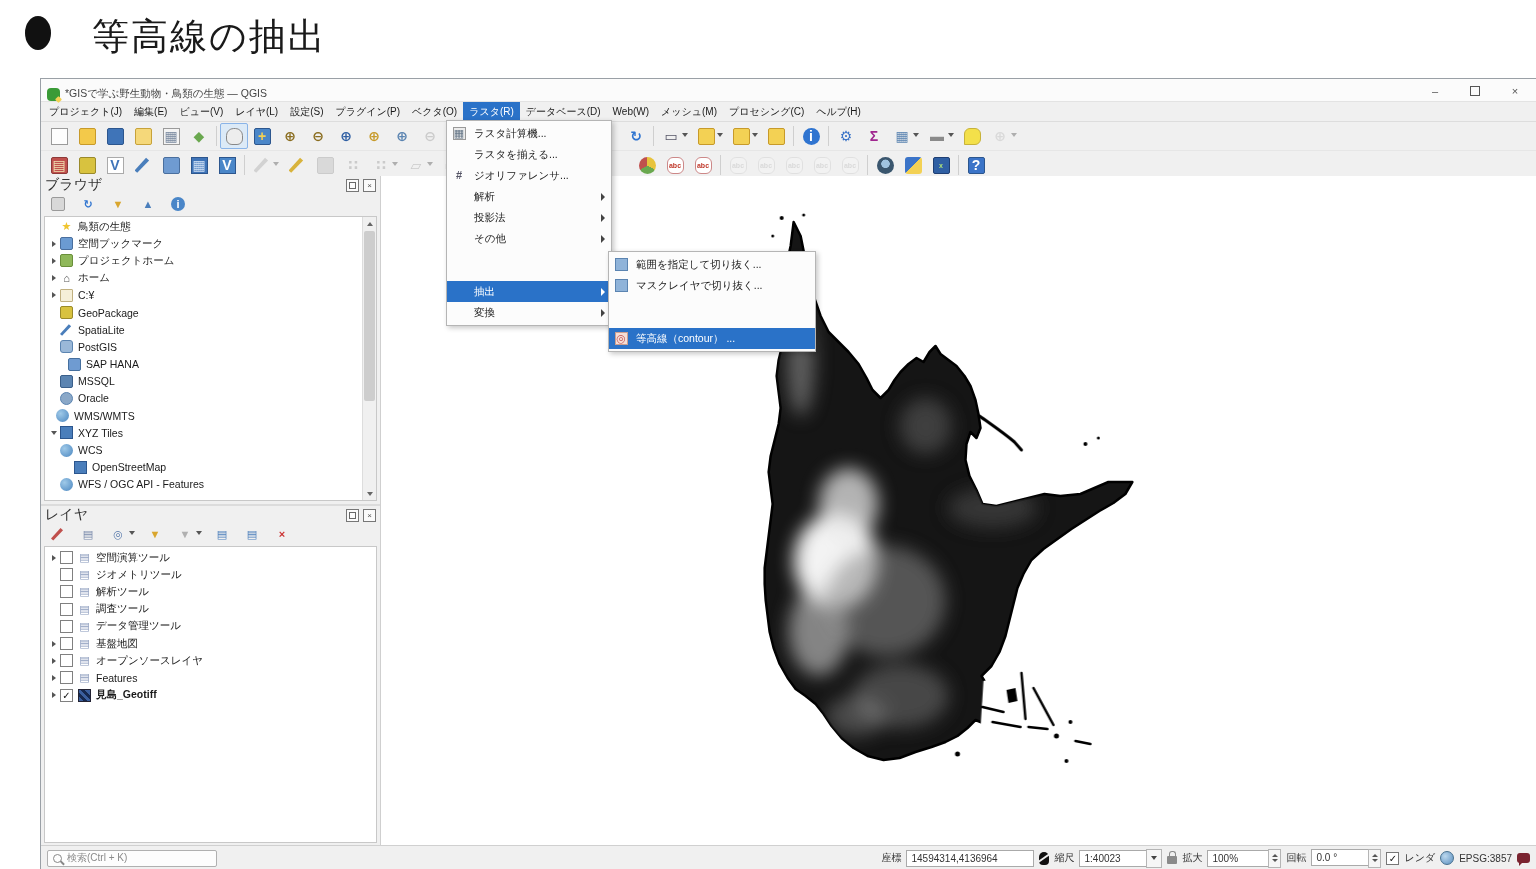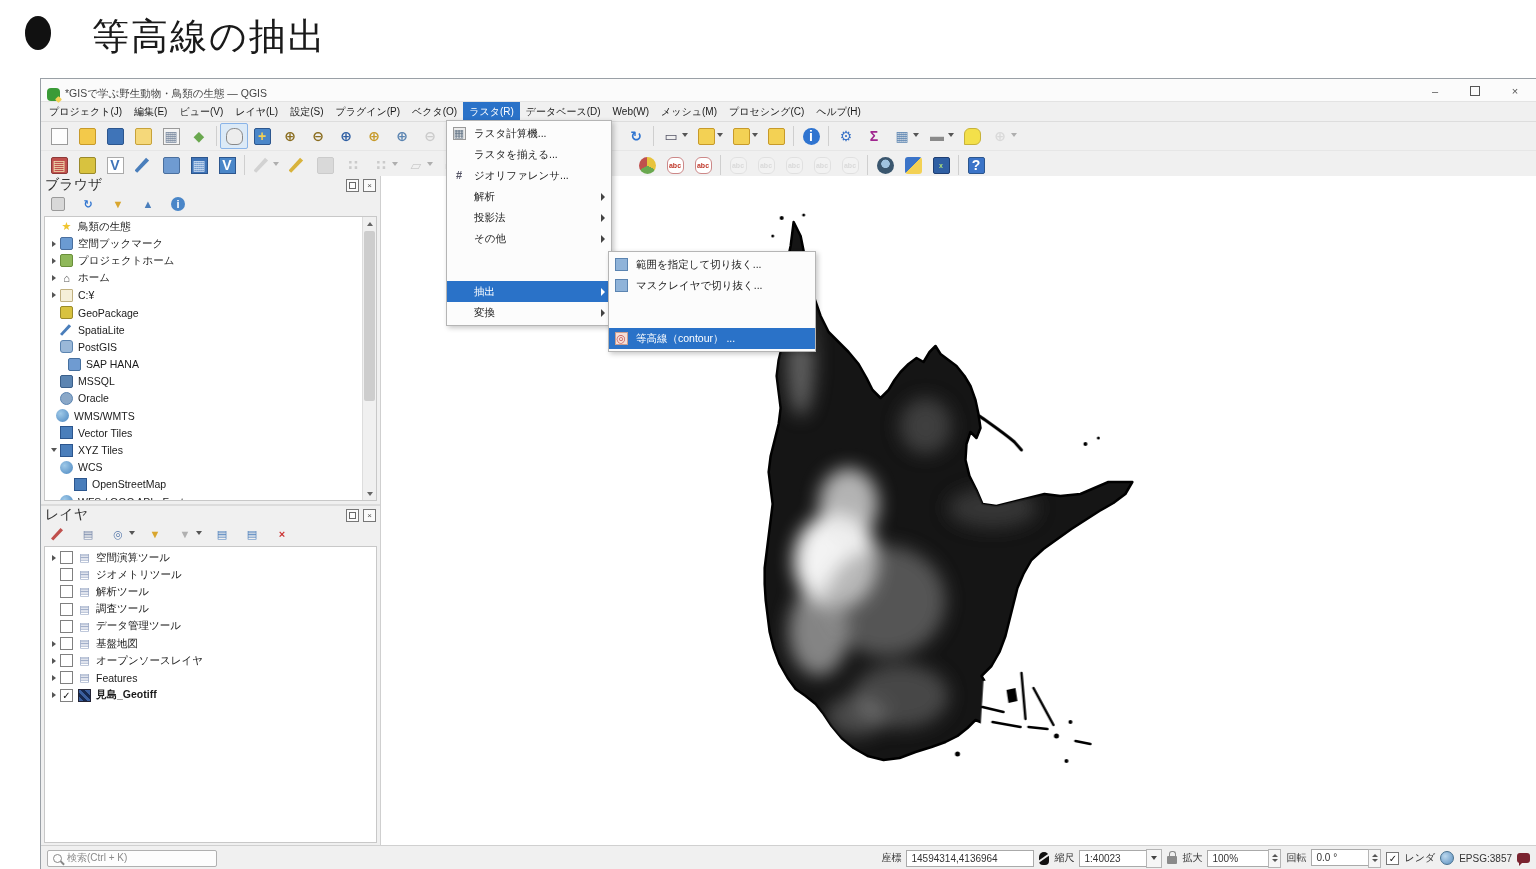--- a/index.html
+++ b/index.html
@@ -391,25 +391,20 @@
               <span class="exp"></span>
               <span class="ic ti" style="width: 13px; height: 13px; background: rgb(138, 168, 200); border: 1px solid rgb(91, 132, 177); border-radius: 50%;"></span>
               <span>Oracle</span>
             </div>
             <div class="trow" style="">
               <span class="exp"></span>
               <span class="ic ti" style="width: 13px; height: 13px; background: radial-gradient(circle at 35% 35%, rgb(159, 201, 232), rgb(74, 134, 192)); border-radius: 50%;"></span>
               <span>WMS/WMTS</span>
             </div>
             <div class="trow" style="padding-left: 4px;">
-              <span class="exp"></span>
-              <span class="ic ti" style="width: 13px; height: 13px; background: rgb(74, 126, 187); border: 1px solid rgb(44, 86, 142);"></span>
-              <span>Vector Tiles</span>
-            </div>
-            <div class="trow" style="padding-left: 4px;">
               <span class="exp open">
                 <span class="tri"></span>
               </span>
               <span class="ic ti" style="width: 13px; height: 13px; background: rgb(74, 126, 187); border: 1px solid rgb(44, 86, 142);"></span>
               <span>XYZ Tiles</span>
             </div>
             <div class="trow" style="padding-left: 4px;">
               <span class="exp"></span>
               <span class="ic ti" style="width: 13px; height: 13px; background: radial-gradient(circle at 35% 35%, rgb(159, 201, 232), rgb(74, 134, 192)); border-radius: 50%;"></span>
               <span>WCS</span>

